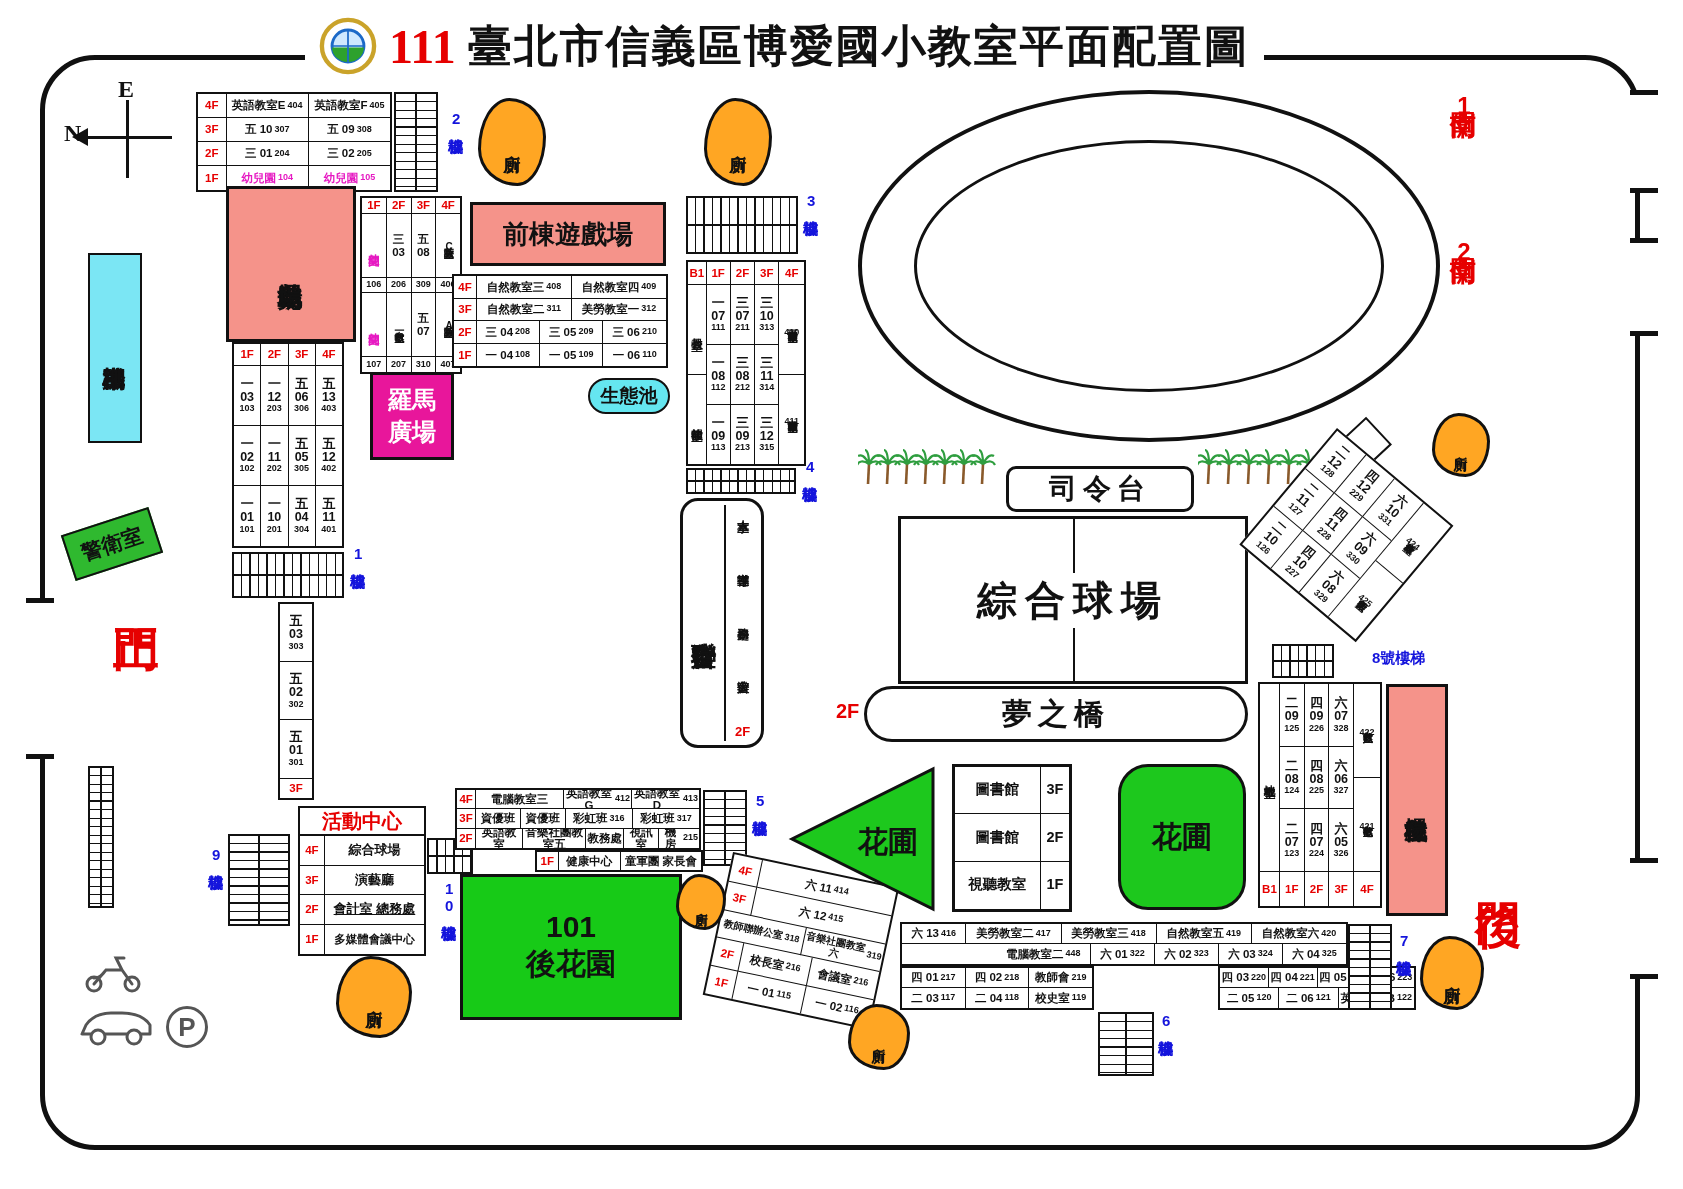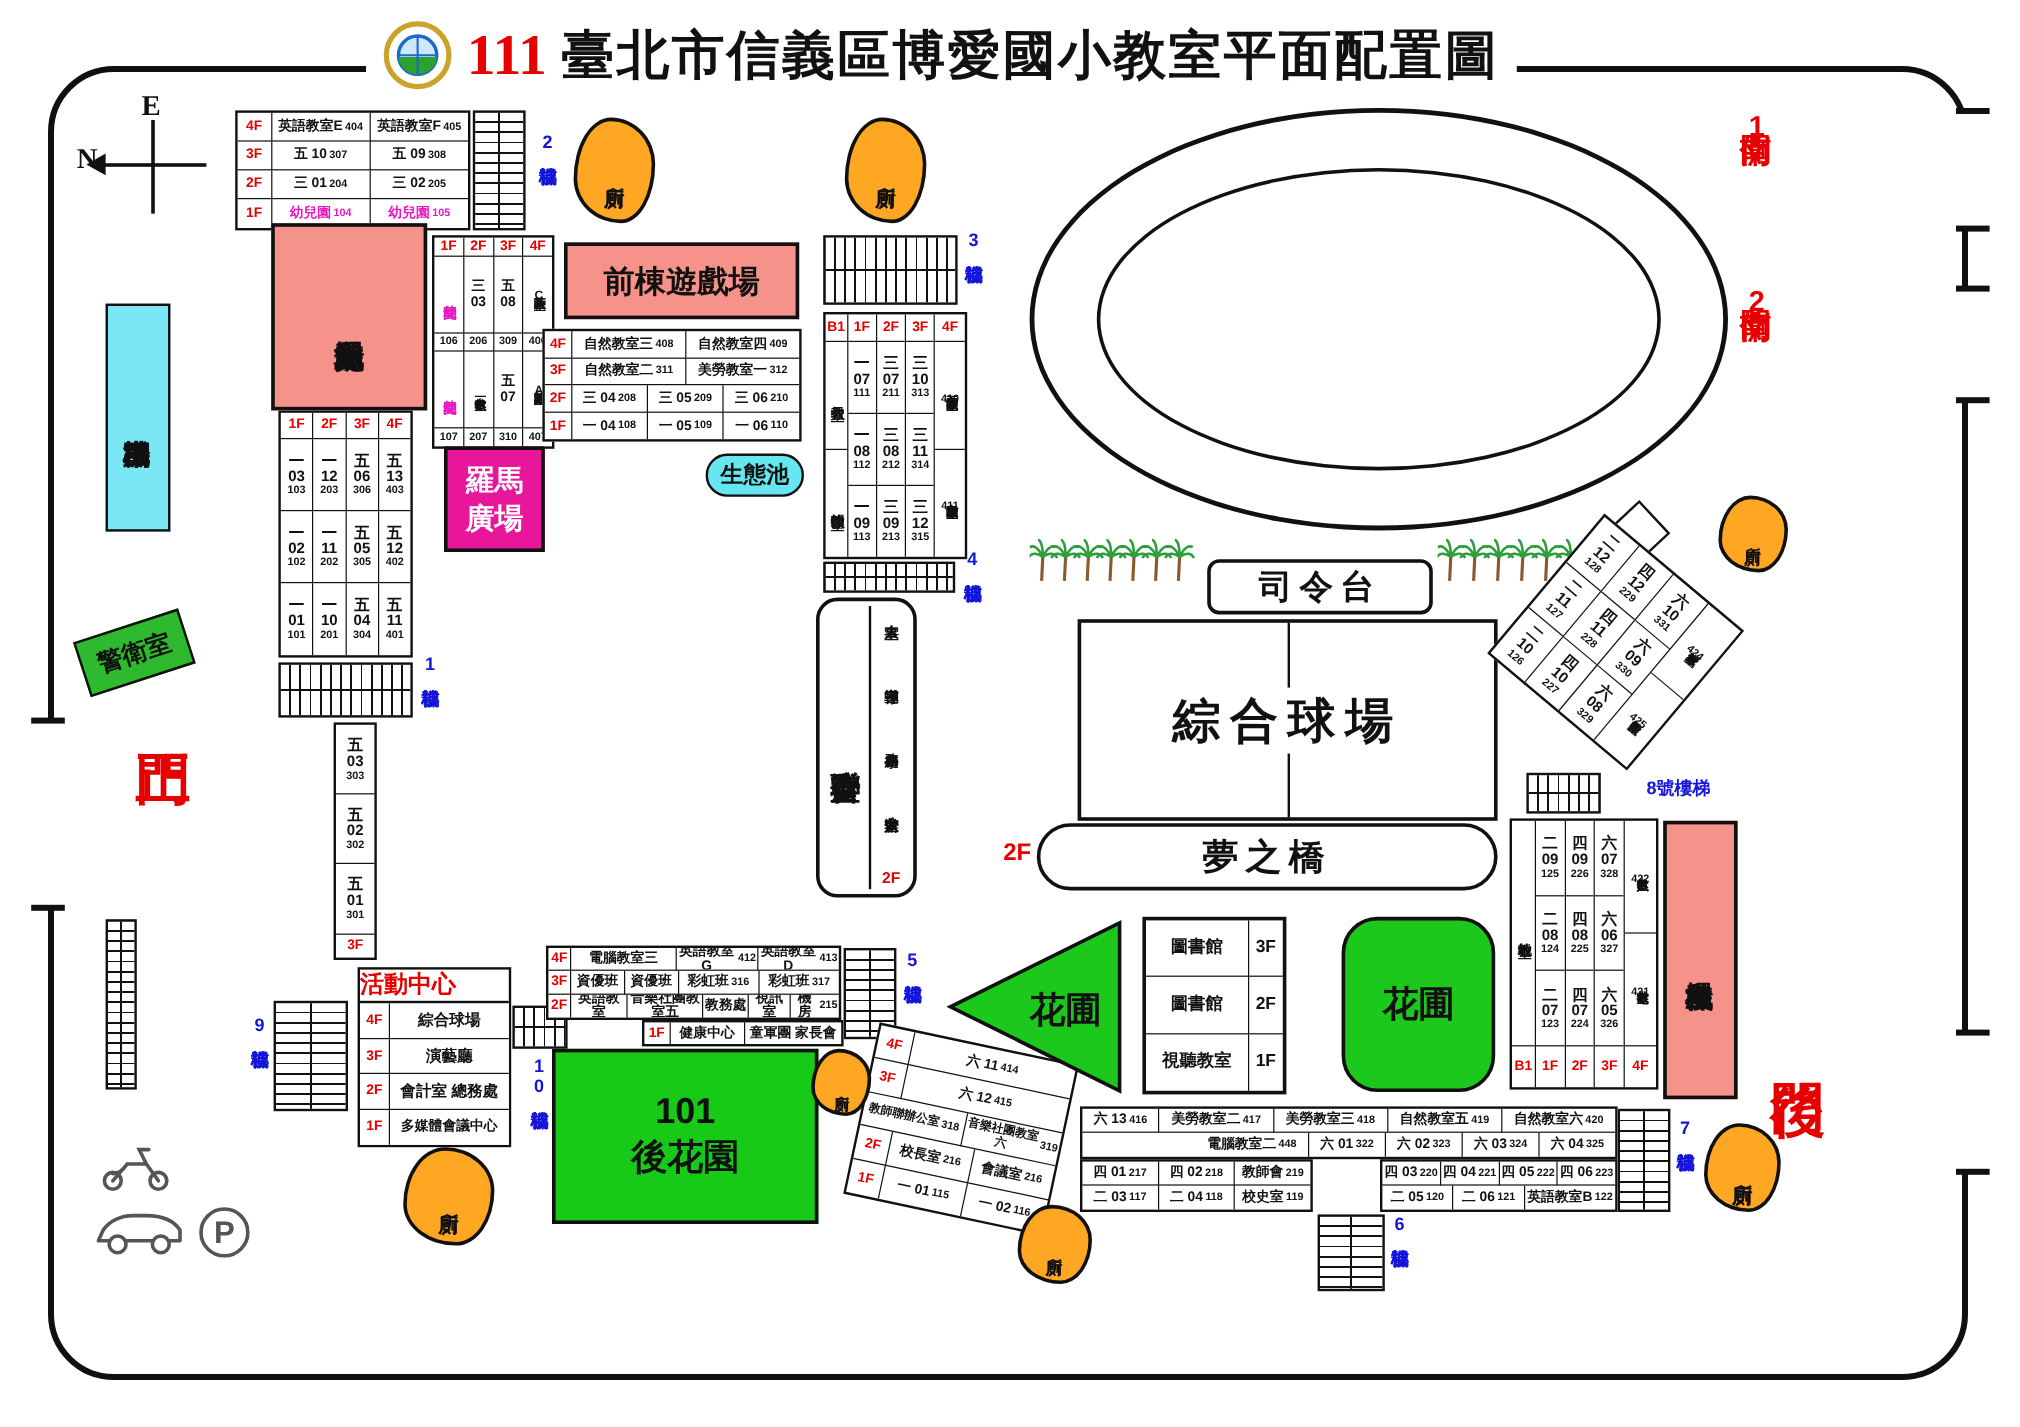--- a/index.html
+++ b/index.html
@@ -454,21 +454,21 @@
         <div class="tcell fl" style="flex: 1 1 0%;">
           <span class="tname">3F</span>
         </div>
       </div>
     </div>
 
   <span class="slab" style="left:208px;top:846px">9號樓梯</span>
   <div class="stair" style="left:228px;top:834px;width:62px;height:92px"></div>
 
   <div class="abs" style="left:298px;top:806px;width:128px;height:150px;border:2.5px solid #111;background:#fff;display:flex;flex-direction:column;z-index:2">
-    <div style="color:#e60000;font-weight:bold;font-size:20px;text-align:left;line-height:26px;height:26px">活動中心</div>
+    <div style="color:#e60000;font-weight:bold;font-size:20px;text-align:center;line-height:26px;height:26px">活動中心</div>
     <div class="rel tbl">
         <div class="trow" style="flex: 1 1 0%;">
           <div class="tcell fl" style="flex: 0.45 1 0%;">
             <span class="tname">4F</span>
           </div>
           <div class="tcell md" style="flex: 2 1 0%;">
             <span class="tname">綜合球場</span>
           </div>
         </div>
         <div class="trow" style="flex: 1 1 0%;">
@@ -476,21 +476,21 @@
             <span class="tname">3F</span>
           </div>
           <div class="tcell md" style="flex: 2 1 0%;">
             <span class="tname">演藝廳</span>
           </div>
         </div>
         <div class="trow" style="flex: 1 1 0%;">
           <div class="tcell fl" style="flex: 0.45 1 0%;">
             <span class="tname">2F</span>
           </div>
-          <div class="tcell md" style="flex: 2 1 0%;">
+          <div class="tcell md" style="flex: 2 1 0%; text-decoration: underline;">
             <span class="tname">會計室 總務處</span>
           </div>
         </div>
         <div class="trow" style="flex: 1 1 0%;">
           <div class="tcell fl" style="flex: 0.45 1 0%;">
             <span class="tname">1F</span>
           </div>
           <div class="tcell" style="flex: 2 1 0%;">
             <span class="tname">多媒體會議中心</span>
           </div>
@@ -950,21 +950,21 @@
         <div class="tcell" style="flex: 1 1 0%;">
           <span class="tname">二 04</span>
           <span class="rnum">118</span>
         </div>
         <div class="tcell" style="flex: 1 1 0%;">
           <span class="tname">校史室</span>
           <span class="rnum">119</span>
         </div>
       </div>
     </div>
-  <div style="left:1150px;top:966px;width:198px;height:44px" class="tbl">
+  <div style="left:1218px;top:966px;width:198px;height:44px" class="tbl">
       <div class="trow" style="flex: 1 1 0%;">
         <div class="tcell" style="flex: 1 1 0%;">
           <span class="tname">四 03</span>
           <span class="rnum">220</span>
         </div>
         <div class="tcell" style="flex: 1 1 0%;">
           <span class="tname">四 04</span>
           <span class="rnum">221</span>
         </div>
         <div class="tcell" style="flex: 1 1 0%;">

